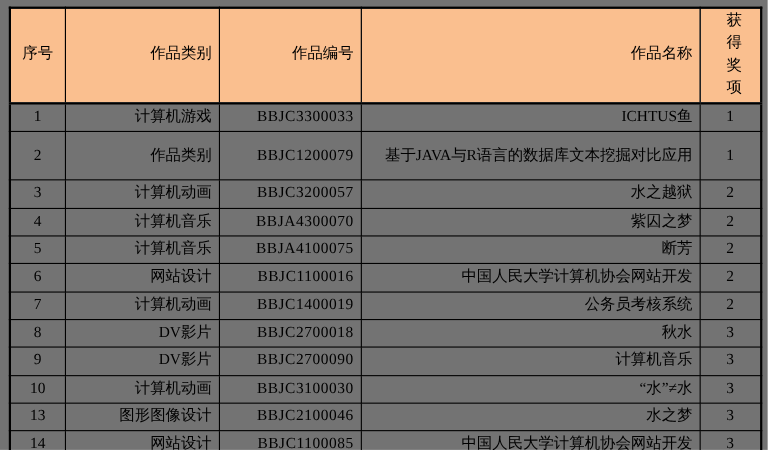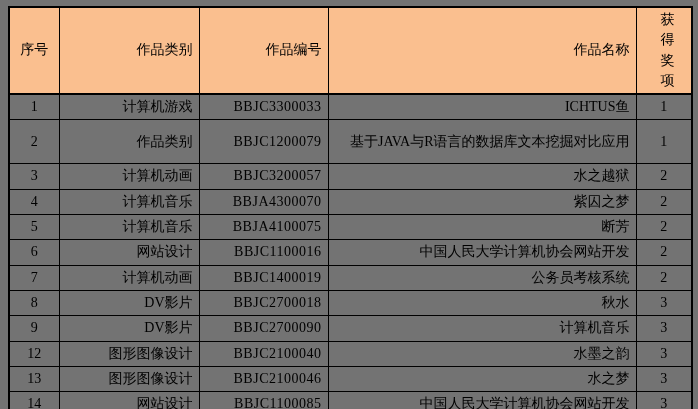--- a/index.html
+++ b/index.html
@@ -130,24 +130,24 @@
           <td class="col-award">3</td>
         </tr>
         <tr>
           <td class="col-index">9</td>
           <td class="col-category">DV影片</td>
           <td class="col-code">BBJC2700090</td>
           <td class="col-name">计算机音乐</td>
           <td class="col-award">3</td>
         </tr>
         <tr>
-          <td class="col-index">12</td>
-          <td class="col-category">图形图像设计</td>
-          <td class="col-code">BBJC2100040</td>
-          <td class="col-name">水墨之韵</td>
+          <td class="col-index">10</td>
+          <td class="col-category">计算机动画</td>
+          <td class="col-code">BBJC3100030</td>
+          <td class="col-name">“水”≠水</td>
           <td class="col-award">3</td>
         </tr>
         <tr>
           <td class="col-index">13</td>
           <td class="col-category">图形图像设计</td>
           <td class="col-code">BBJC2100046</td>
           <td class="col-name">水之梦</td>
           <td class="col-award">3</td>
         </tr>
         <tr>

